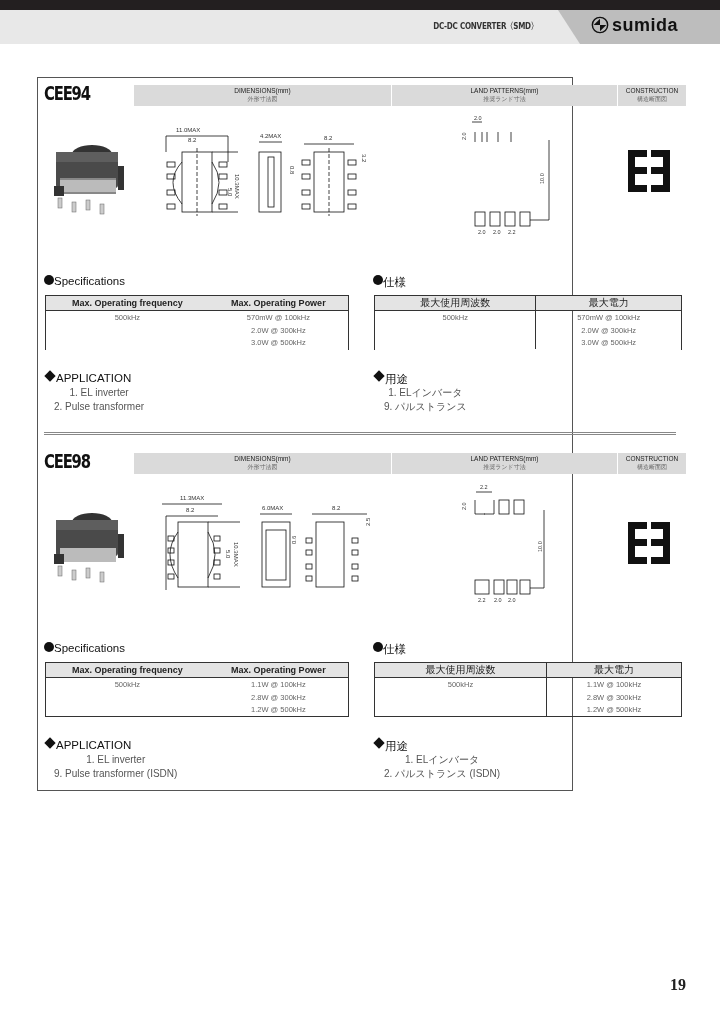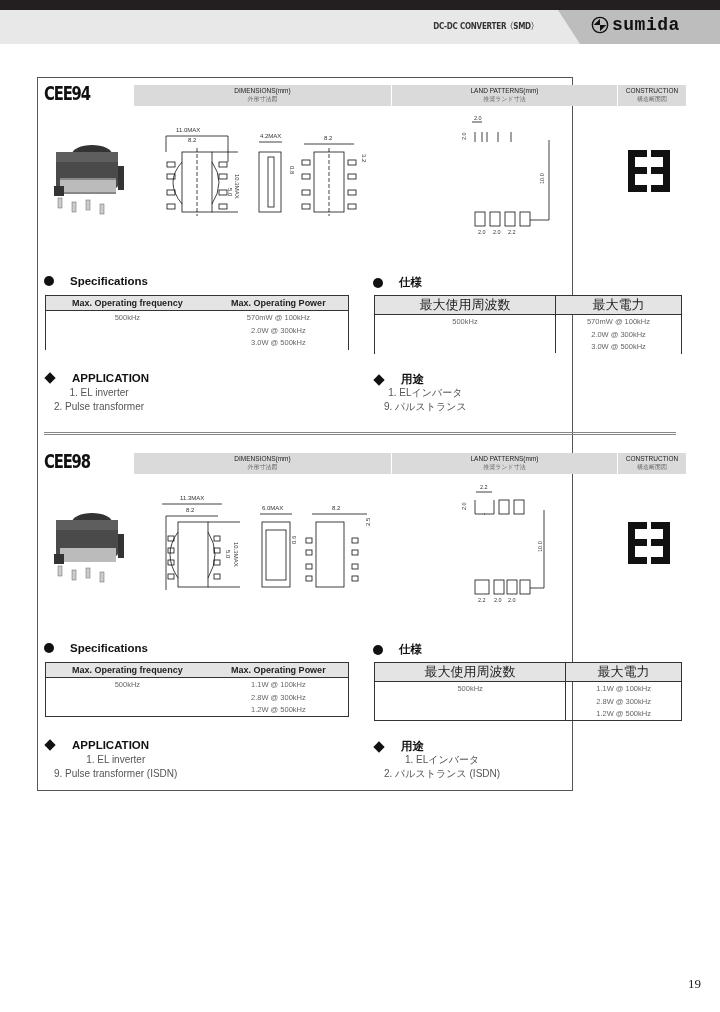--- a/index.html
+++ b/index.html
@@ -5,56 +5,56 @@
   * { box-sizing: border-box; margin: 0; padding: 0; }
   html, body { width: 720px; height: 1012px; background: #fff; overflow: hidden; }
   body { font-family: "Liberation Sans", sans-serif; color: #222; position: relative; }
 
   .topbar { position: absolute; left: 0; top: 0; width: 720px; height: 10px; background: #231f20; }
   .header-band { position: absolute; left: 0; top: 10px; width: 720px; height: 34px; background: #e8e8e8; }
   .header-title { position: absolute; right: 182px; top: 20px; font-size: 9px; font-weight: bold; letter-spacing: -0.3px; color: #333; font-family: "DejaVu Sans", sans-serif; transform: scaleX(0.8); transform-origin: right center; }
   .logo-tab { position: absolute; left: 558px; top: 10px; width: 162px; height: 34px; background: #bdbdbd; clip-path: polygon(0 0, 100% 0, 100% 100%, 22px 100%); }
   .logo { position: absolute; left: 591px; top: 16px; display: flex; align-items: center; gap: 3px; }
   .logo-mark { width: 18px; height: 18px; }
-  .logo-text { font-family: Liberation Mono, monospace; font-weight: bold; font-size: 18px; color: #111; letter-spacing: 0.5px; line-height: 18px; }
+  .logo-text { font-family: Liberation Sans, sans-serif; font-weight: bold; font-size: 18px; color: #111; letter-spacing: 0.5px; line-height: 18px; }
 
   .frame { position: absolute; left: 37px; top: 77px; width: 536px; height: 714px; border: 1px solid #555; }
 
   .section { position: absolute; left: 0; width: 644px; }
   .model { position: absolute; left: 6px; font-family: "DejaVu Sans", sans-serif; font-weight: bold; font-size: 19px; letter-spacing: -1.5px; transform: scaleX(0.78); transform-origin: left center; color: #111; }
   .hdr-row { position: absolute; left: 96px; height: 21px; display: flex; }
   .hdr-cell { background: #dadada; height: 21px; text-align: center; font-size: 6.5px; line-height: 8px; padding-top: 2px; color: #222; }
   .hdr-cell .jp { color: #666; font-size: 6px; }
   .hdr-sep { width: 1px; height: 21px; border-left: 1px dashed #fff; }
   .hdr-cell.dim { width: 257px; }
   .hdr-cell.land { width: 225px; }
   .hdr-cell.cons { width: 68px; }
 
   .drawing-area { position: absolute; left: 4px; width: 640px; height: 128px; }
   .photo { position: absolute; left: 8px; top: 30px; width: 82px; height: 80px; }
 
-  .subhead { position: absolute; font-size: 11.5px; font-weight: bold; color: #111; display: flex; align-items: center; gap: 16px; }
+  .subhead { position: absolute; font-size: 11.5px; font-weight: normal; color: #111; display: flex; gap: 0; }
   .subhead .bullet { width: 10px; height: 10px; border-radius: 50%; background: #111; display: inline-block; }
   .subhead .diamond { width: 8px; height: 8px; background: #111; transform: rotate(45deg); display: inline-block; margin: 0 2px; }
 
   table.spec { position: absolute; border-collapse: collapse; font-size: 7.5px; }
   table.spec th { background: #e4e4e4; font-weight: bold; font-size: 9px; height: 15px; border-top: 1px solid #333; border-bottom: 1px solid #333; color: #222; }
   table.spec td { text-align: center; height: 13px; color: #666; }
-  table.spec th.jp, table.spec td.jp { font-weight: normal; font-size: 13px; margin-top: 38px; }
+  table.spec th.jp, table.spec td.jp { font-weight: normal; font-size: 10px; margin-top: 38px; }
   table.spec .col-l { border-left: 1px solid #333; }
   table.spec .col-m { border-left: 1px solid #333; }
   table.spec .col-r { border-right: 1px solid #333; }
   table.spec tr.last td { border-bottom: 1px solid transparent; text-align: center; }
   table.spec.boxed tr.last td { border-bottom: 1px solid #333; }
 
   .app-list { position: absolute; font-size: 10px; color: #555; line-height: 14px; text-align: center; }
 
   .divider { position: absolute; left: 6px; width: 632px; height: 3px; border-top: 1px solid #888; border-bottom: 1px solid #888; }
 
-  .page-num { position: absolute; left: 688px; top: 976px; font-family: "Liberation Serif", serif; font-size: 13px; color: #222; }
+  .page-num { position: absolute; left: 670px; top: 976px; font-family: "Liberation Serif", serif; font-size: 16px; color: #222; font-weight: bold; }
   svg text { font-family: "Liberation Sans", sans-serif; }
 </style>
 </head>
 <body>
 
 <div class="topbar"></div>
 <div class="header-band"></div>
 <div class="header-title">DC-DC CONVERTER〈SMD〉</div>
 <div class="logo-tab"></div>
 <div class="logo">

